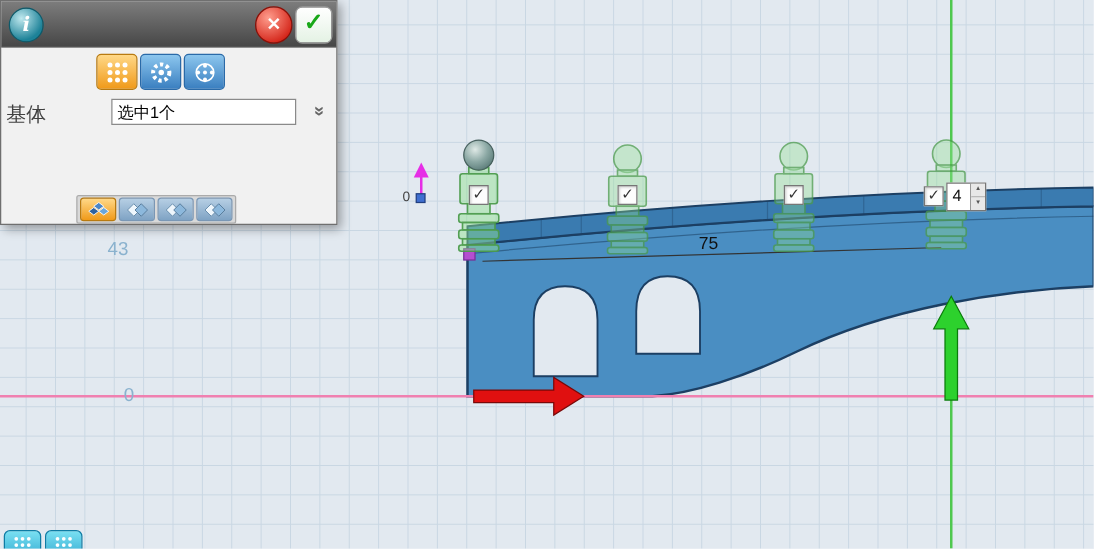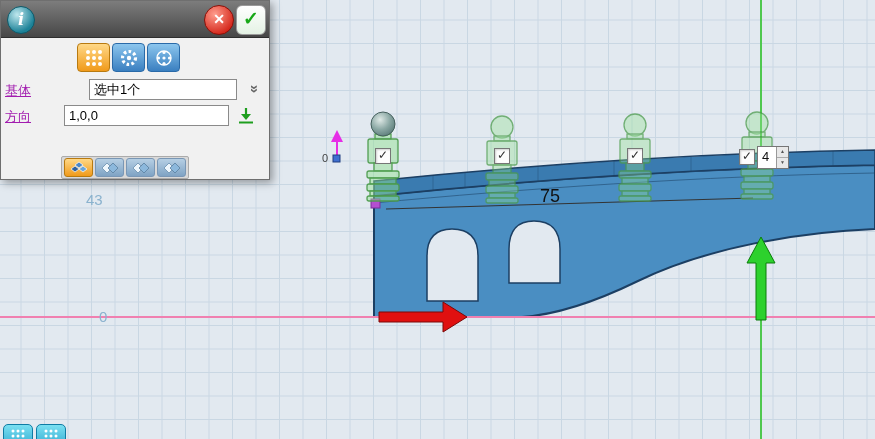--- a/index.html
+++ b/index.html
@@ -12,21 +12,21 @@
     background-image:
       linear-gradient(#c9d7e3 1px, transparent 1px),
       linear-gradient(90deg,#c9d7e3 1px, transparent 1px);
     background-size:23.5px 23.5px;
     background-position:-3px -4px;}
   .scene{position:absolute;left:0;top:0;}
   .axis-num{position:absolute;color:#8ab2ce;font-size:15px;}
   .axis-25{left:86px;top:191px;}
   .axis-0{left:99px;top:308px;}
   .origin-num{position:absolute;left:322px;top:152px;font-size:11px;color:#444;}
-  .dim-label{position:absolute;left:540px;top:186px;font-size:18px;color:#111;}
+  .dim-label{position:absolute;left:559px;top:186px;font-size:14px;color:#111;}
 
   .checkbox{position:absolute;width:14px;height:14px;background:#fdfdfd;border:1px solid #767676;
     font-size:12px;line-height:13px;text-align:center;color:#333;box-shadow:inset 1px 1px 2px rgba(0,0,0,.18);}
   .cb1{left:375px;top:148px;} .cb2{left:494px;top:148px;} .cb3{left:627px;top:148px;} .cb4{left:739px;top:149px;}
 
   .spinner{position:absolute;left:757px;top:146px;width:30px;height:21px;background:#fff;
     border:1px solid #767676;display:flex;}
   .spinner .val{flex:1;font-size:13px;line-height:20px;padding-left:4px;color:#111;}
   .spinner .arrows{width:11px;display:flex;flex-direction:column;border-left:1px solid #999;}
   .spinner .arrows div{flex:1;font-size:5px;line-height:9px;text-align:center;color:#555;background:#e8e8e8;}
@@ -51,21 +51,21 @@
     background:linear-gradient(#ffffff,#e4f2e4);border:1px solid #9a9a9a;
     color:#18a818;text-align:center;line-height:26px;font-weight:bold;font-size:19px;}
 
   .pattern-row{position:absolute;left:76px;top:42px;display:flex;gap:2px;}
   .pbtn{width:33px;height:29px;border-radius:4px;border:1px solid #2a6aa8;
     background:linear-gradient(#8cc6ee,#3a7fc0);display:flex;align-items:center;justify-content:center;padding:0;}
   .pbtn.active{background:linear-gradient(#ffd887,#f09a1a);border-color:#b87a10;}
 
   .frow{position:absolute;left:0;right:0;height:22px;}
   .r1{top:78px;} .r2{top:104px;} .r3{top:130px;}
-  .flabel{position:absolute;left:4px;top:3px;font-size:13px;color:#a21caf;text-decoration:underline;}
+  .flabel{position:absolute;left:4px;top:3px;font-size:16px;color:#404040;}
   .finput{position:absolute;height:19px;border:1px solid #8a8a8a;font-size:13px;
     font-family:"Liberation Sans",sans-serif;padding:0 4px;background:#fff;box-sizing:content-box;}
   .finput.base{left:88px;top:0;width:138px;}
   .finput.dir{left:63px;top:0;width:155px;}
   .chevron{position:absolute;left:246px;top:1px;width:16px;height:18px;color:#666;font-weight:bold;
     font-size:15px;display:inline-block;transform:rotate(90deg);line-height:18px;text-align:center;}
   .pick{position:absolute;left:234px;top:1px;}
 
   .option-strip{position:absolute;left:60px;top:155px;display:flex;gap:2px;background:#d9d9d9;
     border:1px solid #ababab;border-radius:2px;padding:1px 2px;}
@@ -218,31 +218,20 @@
         </svg>
       </button>
     </div>
 
     <div class="frow r1">
       <span class="flabel">基体</span>
       <input class="finput base" readonly="" value="选中1个" style="">
       <span class="chevron">»</span>
     </div>
 
-    <div class="frow r2">
-      <span class="flabel">方向</span>
-      <input class="finput dir" readonly="" value="1,0,0" style="">
-      <span class="pick">
-        <svg width="22" height="18" viewBox="0 0 22 18">
-          <path d="M11 2 V8" stroke="#1e9e1e" stroke-width="2.2" fill="none"></path>
-          <path d="M6 8 L16 8 L11 14 Z" fill="#1e9e1e"></path>
-          <path d="M4 16.5 H18" stroke="#1e9e1e" stroke-width="2" fill="none"></path>
-        </svg>
-      </span>
-    </div>
 
 
     <div class="option-strip">
       <button class="obtn active">
         <svg width="18" height="14" viewBox="0 0 18 14">
           <path d="M9 1 L13 4 L9 7 L5 4 Z" fill="#4a86c8" stroke="#fff" stroke-width="0.7"></path>
           <path d="M5 5 L9 8 L5 11 L1 8 Z" fill="#2f62a0" stroke="#fff" stroke-width="0.7"></path>
           <path d="M13 5 L17 8 L13 11 L9 8 Z" fill="#6aa6dc" stroke="#fff" stroke-width="0.7"></path>
         </svg>
       </button>

